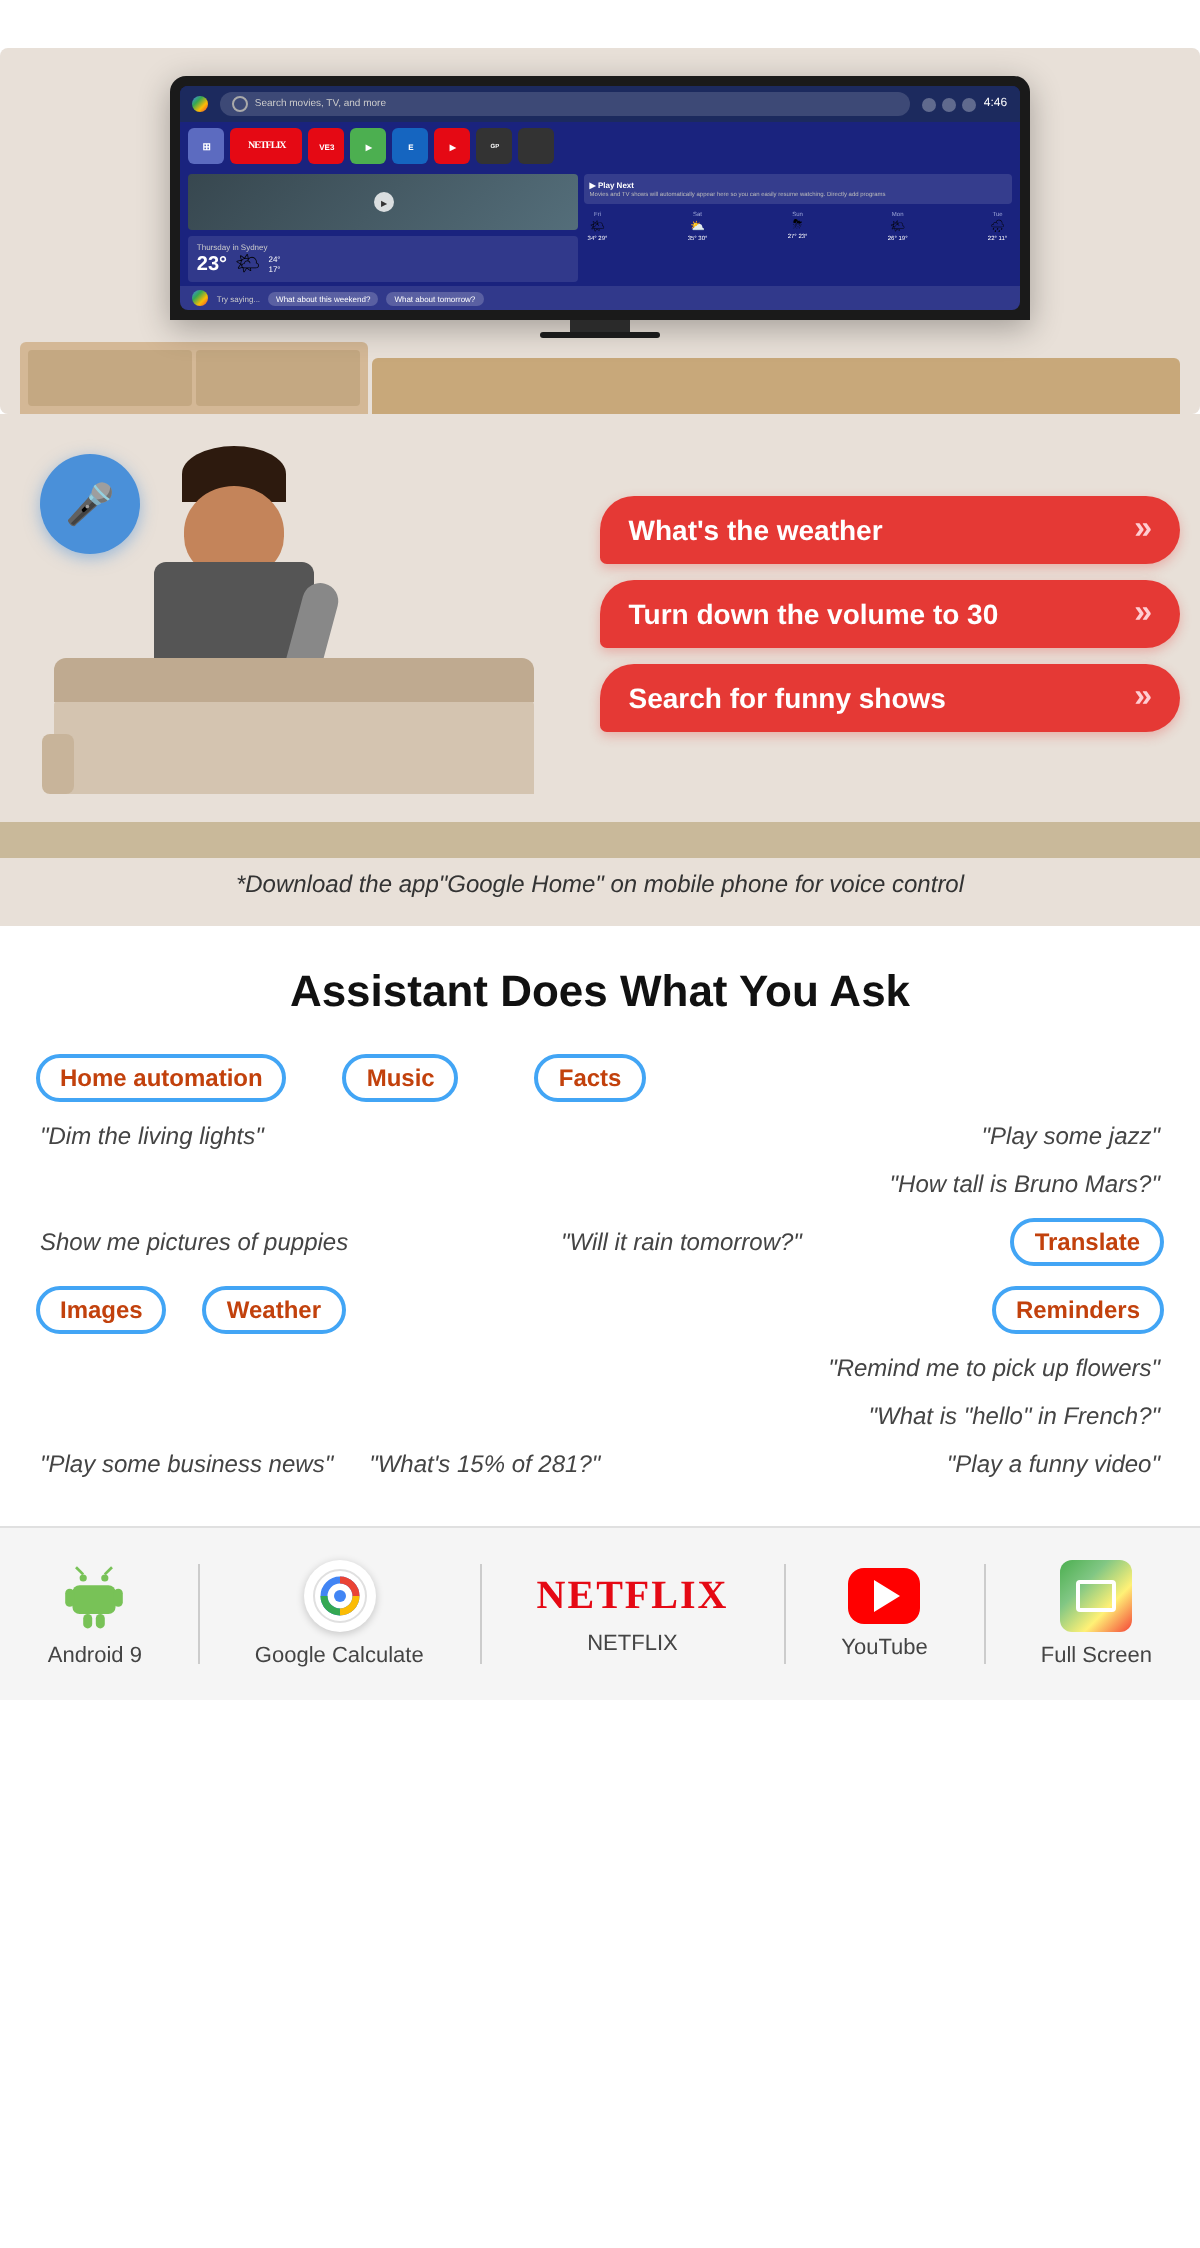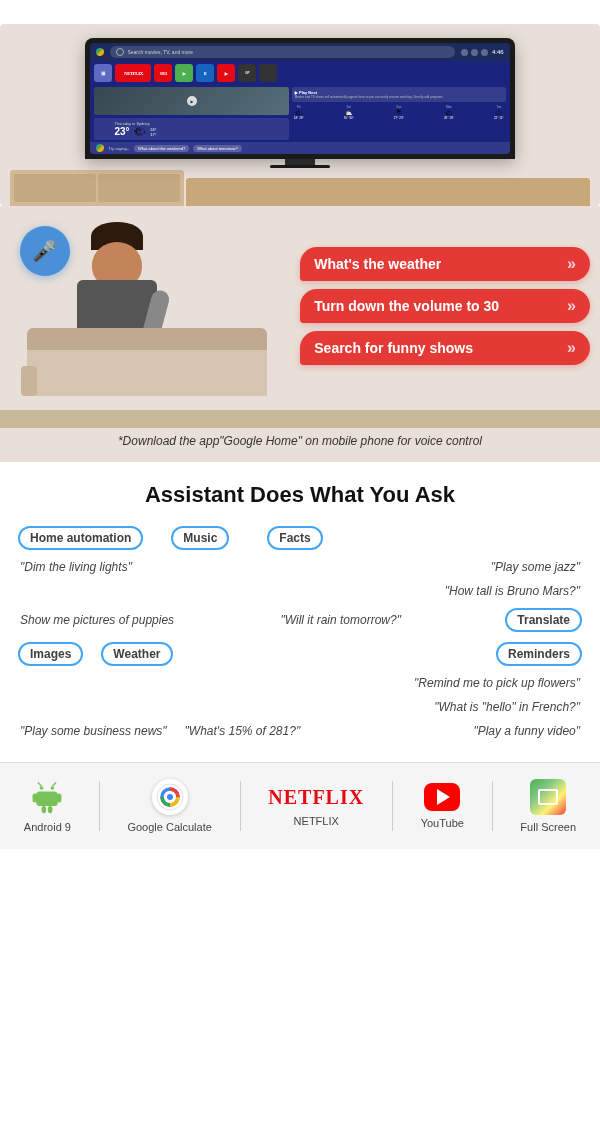--- a/index.html
+++ b/index.html
@@ -146,21 +146,21 @@
       top: 50%; left: 50%;
       transform: translate(-50%, -50%);
       width: 10px; height: 10px;
       background: rgba(255,255,255,0.8);
       border-radius: 50%;
       display: flex; align-items: center; justify-content: center;
     }
     .tv-weather {
       background: rgba(255,255,255,0.1);
       border-radius: 2px;
-      padding: 3px 20px;
+      padding: 3px 4px;
     }
     .tv-temp {
       font-size: 10px;
       font-weight: bold;
       color: #fff;
     }
     .tv-city {
       font-size: 4px;
       color: #ccc;
     }
@@ -324,21 +324,21 @@
       font-size: 22px;
       font-weight: 900;
       color: #111;
       margin-bottom: 16px;
     }
     .feature-tag {
       display: inline-flex;
       align-items: center;
       background: transparent;
       border: 2px solid #42a5f5;
-      color: #404040;
+      color: #c2410c;
       border-radius: 14px;
       padding: 3px 10px;
       font-size: 12px;
       font-weight: 600;
       margin: 2px;
     }
     .feature-italic {
       font-style: italic;
       font-size: 12px;
       color: #444;

